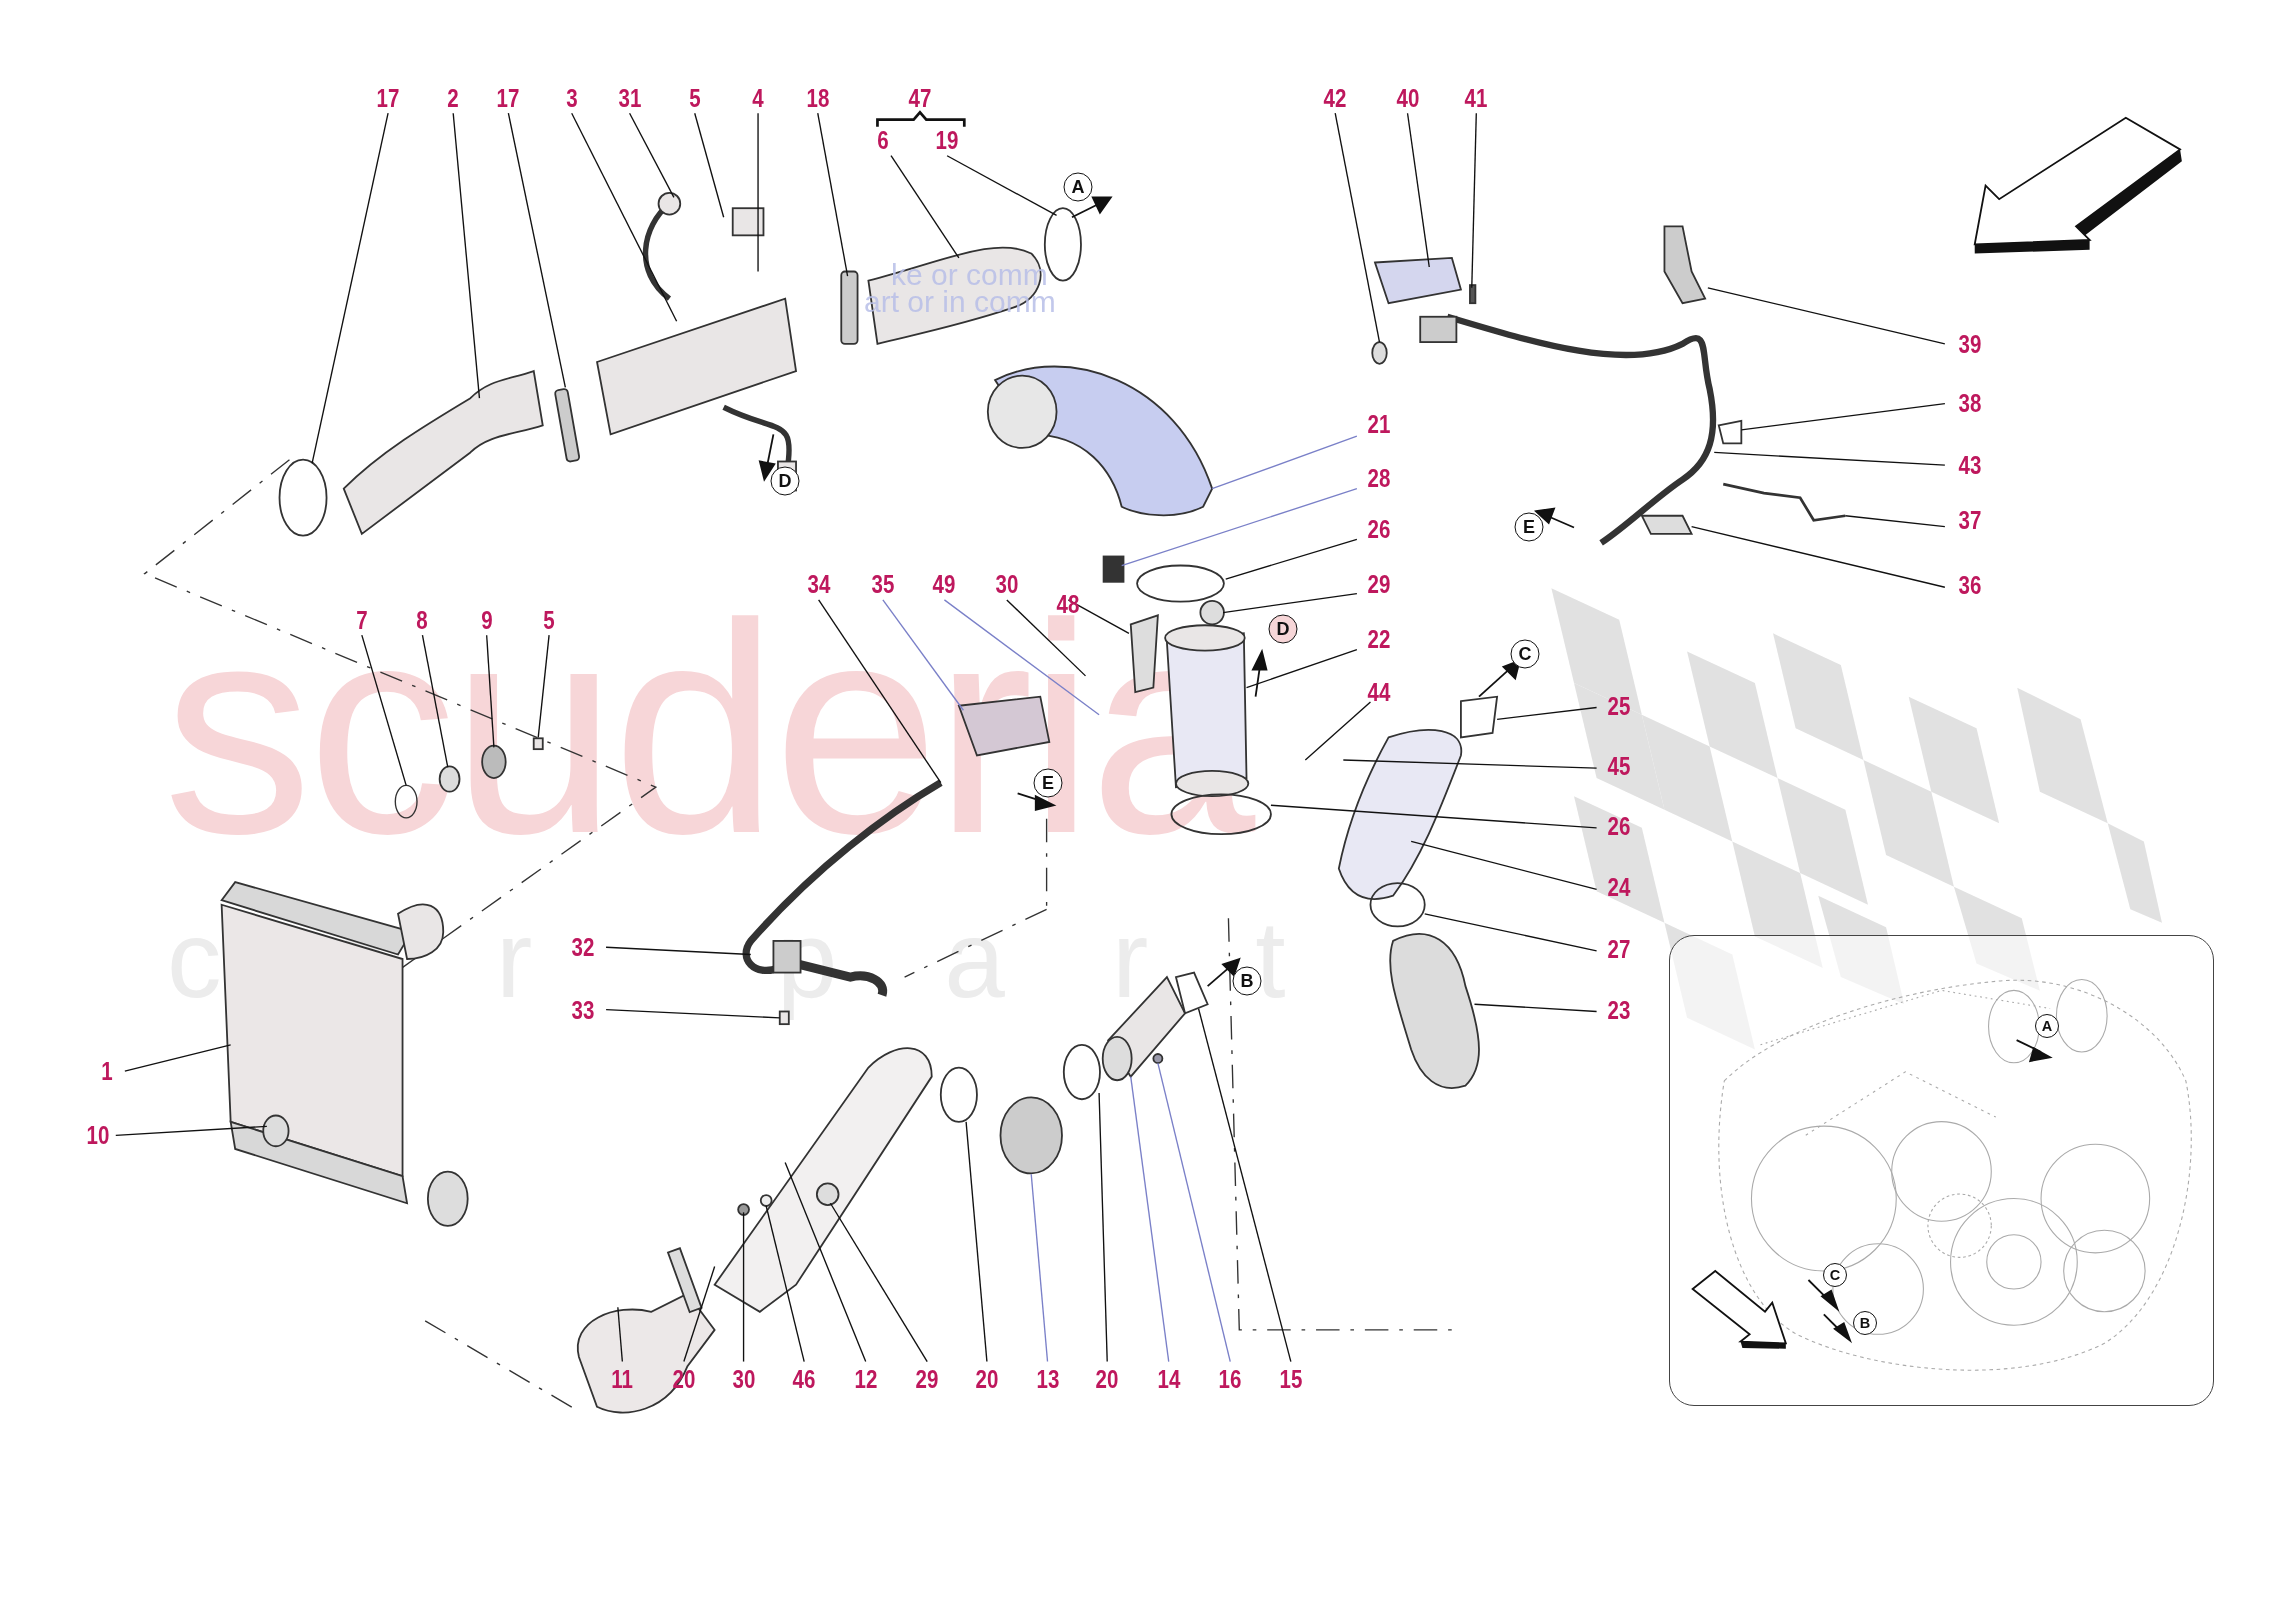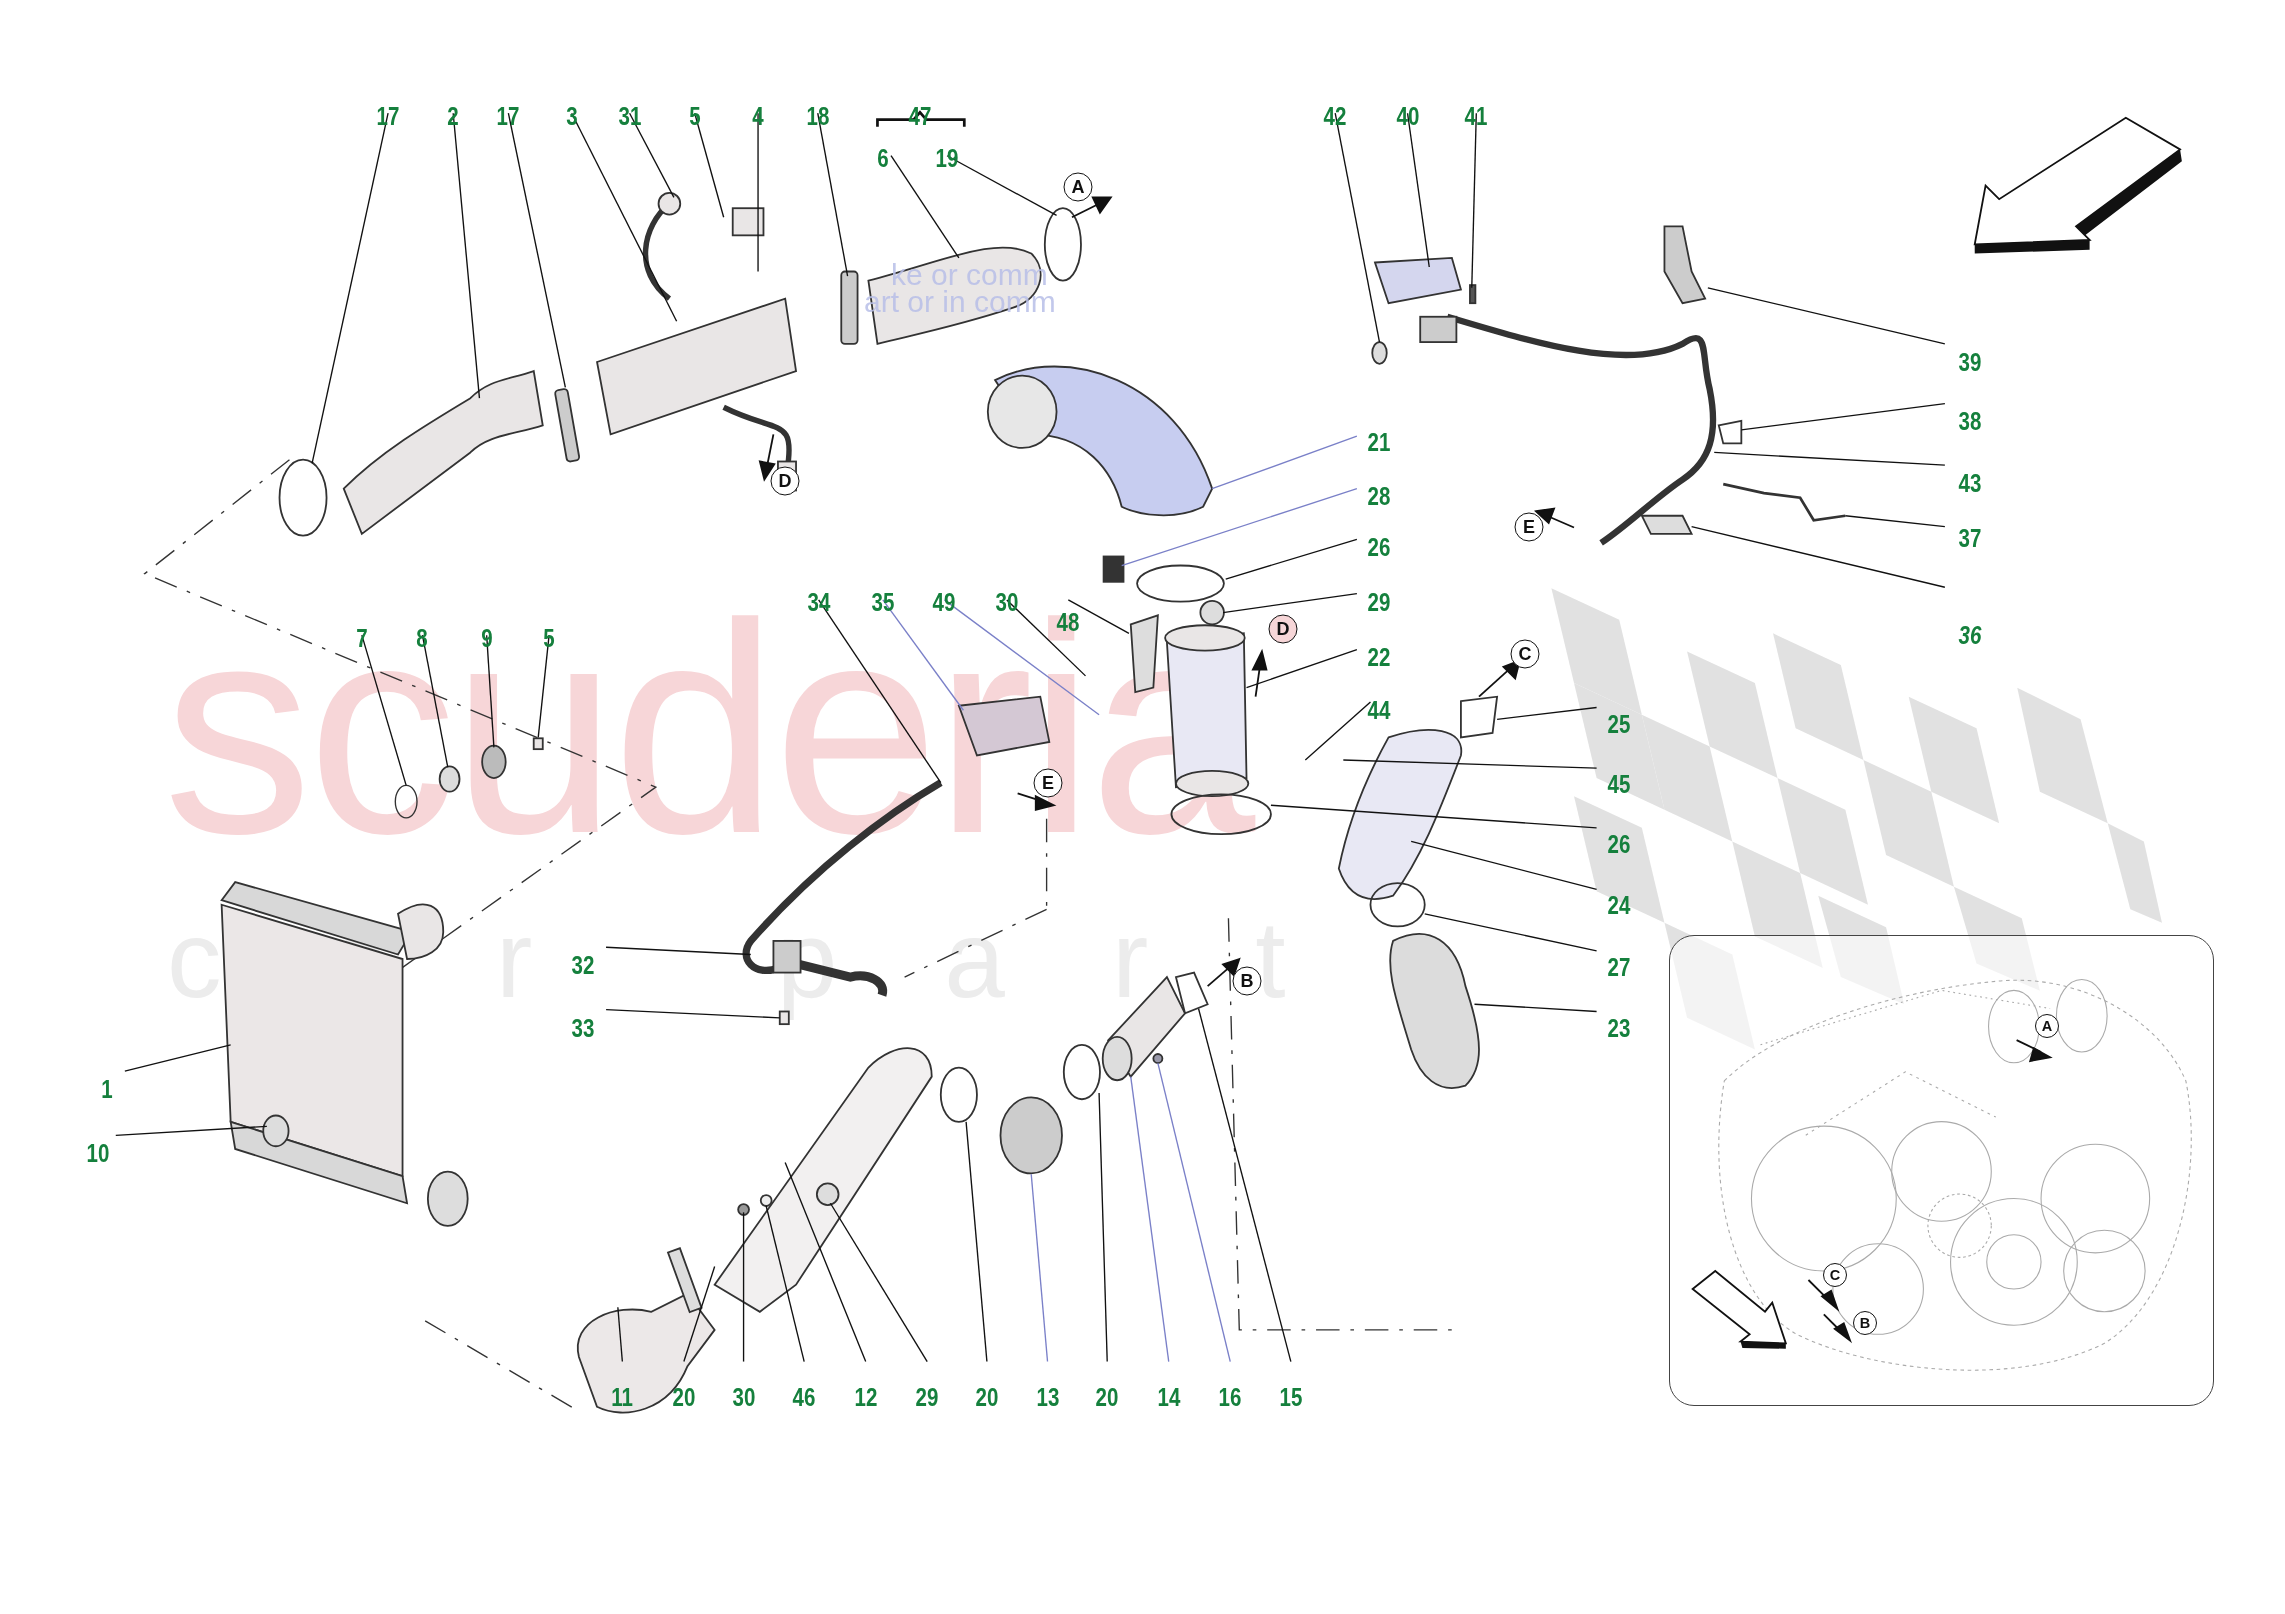--- a/index.html
+++ b/index.html
@@ -1,20 +1,20 @@
 <!DOCTYPE html>
 <html style="font-size:14.5px"><head>
 <meta charset="utf-8">
 <style>
   html, body { margin:0; padding:0; background:#ffffff; }
   body { width:2285px; height:1615px; position:relative; overflow:hidden; font-family:"Liberation Sans", sans-serif; }
   #canvas { position:absolute; left:0; top:0; width:2285px; height:1615px; }
   .wm-big { position:absolute; left:163px; top:579px; font-family:"Liberation Sans", sans-serif; font-size:299px; font-weight:400; color:#f7d6d8; letter-spacing:-5.4px; line-height:1; user-select:none; }
   .wm-small { position:absolute; left:167px; top:905px; font-family:"Liberation Sans", sans-serif; font-size:109px; color:#ececec; letter-spacing:107px; line-height:1; user-select:none; }
-  .label { position:absolute; transform:translate(-50%,-50%); font-family:"Liberation Sans", sans-serif; font-weight:700; font-size:25px; color:#15803d; transform-origin:center; white-space:nowrap;margin-top:18px; }
+  .label { position:absolute; transform:translate(-50%,-50%); font-family:"Liberation Sans", sans-serif; font-weight:700; font-size:25px; color:#be185d; transform-origin:center; white-space:nowrap; }
   .label span { display:inline-block; transform:scaleX(0.82); }
   .circ { position:absolute; transform:translate(-50%,-50%); width:27px; height:27px; border:1.8px solid #111; border-radius:50%; background:#fff; font-family:"Liberation Sans", sans-serif; font-size:18px; font-weight:700; color:#111; text-align:center; line-height:27px; }
   .circ.pink { background:#f7d6d8; }
   .inset { position:absolute; left:1669px; top:935px; width:543px; height:469px; border:1.8px solid #444; border-radius:25px; background:rgba(255,255,255,0.6); }
   .faint-text { position:absolute; font-family:Liberation Sans, sans-serif; font-size:30px; color:#b8bfe8; opacity:0.85; }
 </style>
 </head>
 <body>
 
 <div id="canvas">
@@ -290,21 +290,21 @@
       <div class="label" style="left: 920px; top: 98px;"><span>47</span></div>
       <div class="label" style="left: 883px; top: 140px;"><span>6</span></div>
       <div class="label" style="left: 947px; top: 140px;"><span>19</span></div>
       <div class="label" style="left: 1335px; top: 98px;"><span>42</span></div>
       <div class="label" style="left: 1408px; top: 98px;"><span>40</span></div>
       <div class="label" style="left: 1476px; top: 98px;"><span>41</span></div>
       <div class="label" style="left: 1970px; top: 344px;"><span>39</span></div>
       <div class="label" style="left: 1970px; top: 403px; text-align: right;"><span>38</span></div>
       <div class="label" style="left: 1970px; top: 465px;"><span>43</span></div>
       <div class="label" style="left: 1970px; top: 520px;"><span>37</span></div>
-      <div class="label" style="left: 1970px; top: 617px; font-style: italic;"><span>36</span></div>
+      <div class="label" style="left: 1970px; top: 585px;"><span>36</span></div>
       <div class="label" style="left: 1379px; top: 424px;"><span>21</span></div>
       <div class="label" style="left: 1379px; top: 478px;"><span>28</span></div>
       <div class="label" style="left: 1379px; top: 529px;"><span>26</span></div>
       <div class="label" style="left: 1379px; top: 584px;"><span>29</span></div>
       <div class="label" style="left: 1379px; top: 639px;"><span>22</span></div>
       <div class="label" style="left: 1379px; top: 692px;"><span>44</span></div>
       <div class="label" style="left: 819px; top: 584px;"><span>34</span></div>
       <div class="label" style="left: 883px; top: 584px;"><span>35</span></div>
       <div class="label" style="left: 944px; top: 584px;"><span>49</span></div>
       <div class="label" style="left: 1007px; top: 584px;"><span>30</span></div>

